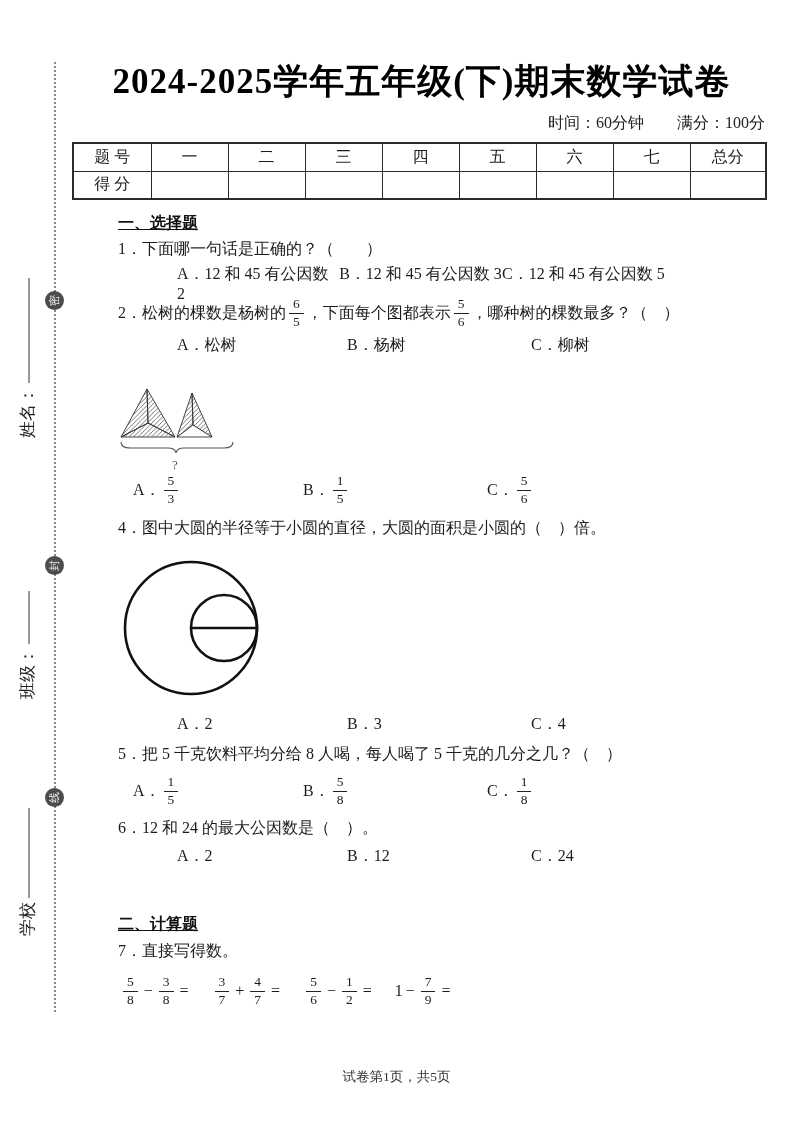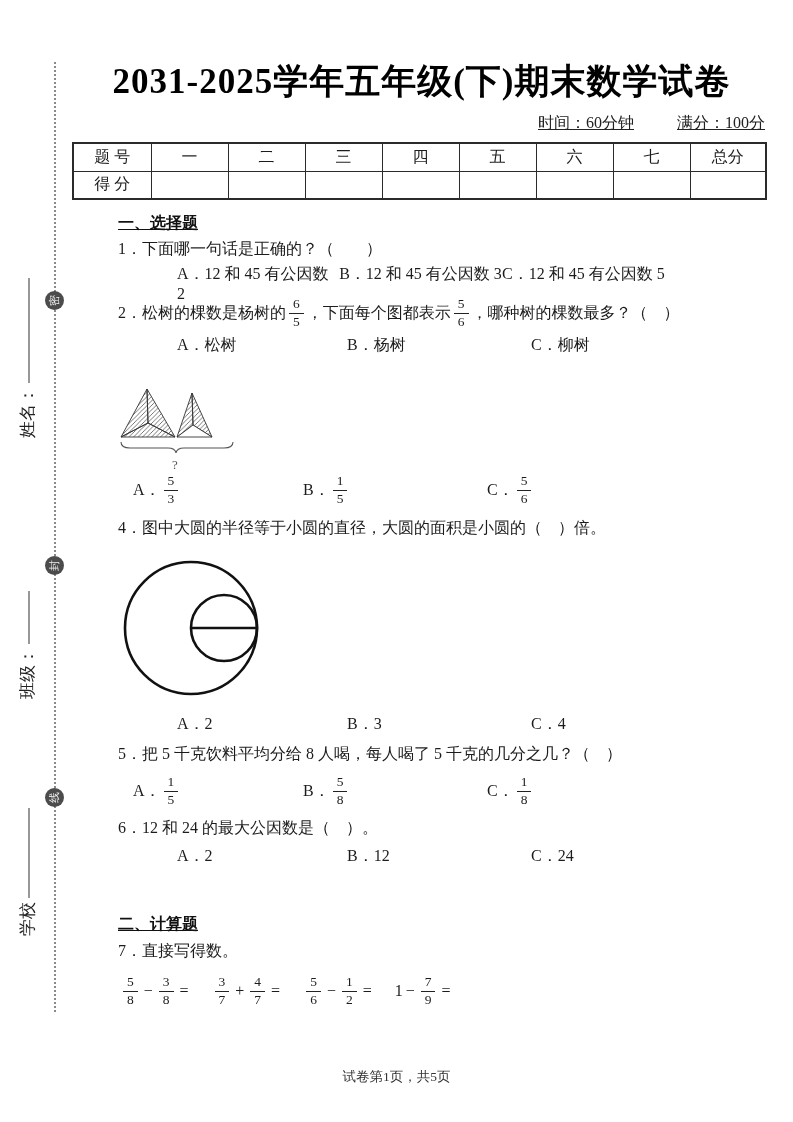--- a/index.html
+++ b/index.html
@@ -29,21 +29,21 @@
     vertical-align:middle; margin-left:4px;
   }
   
   .title{
     position:absolute; top:58px; left:60px; right:10px; text-align:center;
     font-size:35px; font-weight:900; letter-spacing:1px; color:#000;
   }
   .meta{
     position:absolute; top:113px; right:28px; font-size:16px; color:#222;
   }
-  .meta span{ margin-left:39px;text-decoration:underline; }
+  .meta span{ margin-left:29px; }
   
   .score-table{
     position:absolute; left:72px; top:142px; width:693px;
     border-collapse:collapse; table-layout:fixed;
     border:2px solid #2b2b2b; font-size:16px;
   }
   .score-table td{
     border:1px solid #2b2b2b; height:28px; text-align:center; padding:0;
   }
   
@@ -92,21 +92,21 @@
   <div class="side-field" style="left:27px; top:358px">
     <span>姓名：</span><span class="blank" style="width:105px"></span>
   </div>
   <div class="side-field" style="left:27px; top:645px">
     <span>班级：</span><span class="blank" style="width:53px"></span>
   </div>
   <div class="side-field" style="left:27px; top:872px">
     <span>学校</span><span class="blank" style="width:90px"></span>
   </div>
 
-  <div class="title">2031-2025学年五年级(下)期末数学试卷</div>
+  <div class="title">2024-2025学年五年级(下)期末数学试卷</div>
   <div class="meta">
     <span>时间：60分钟</span>
     <span>满分：100分</span>
   </div>
 
   <table class="score-table">
     <colgroup>
       <col style="width:78px">
         <col style="width:77px">
         <col style="width:77px">

